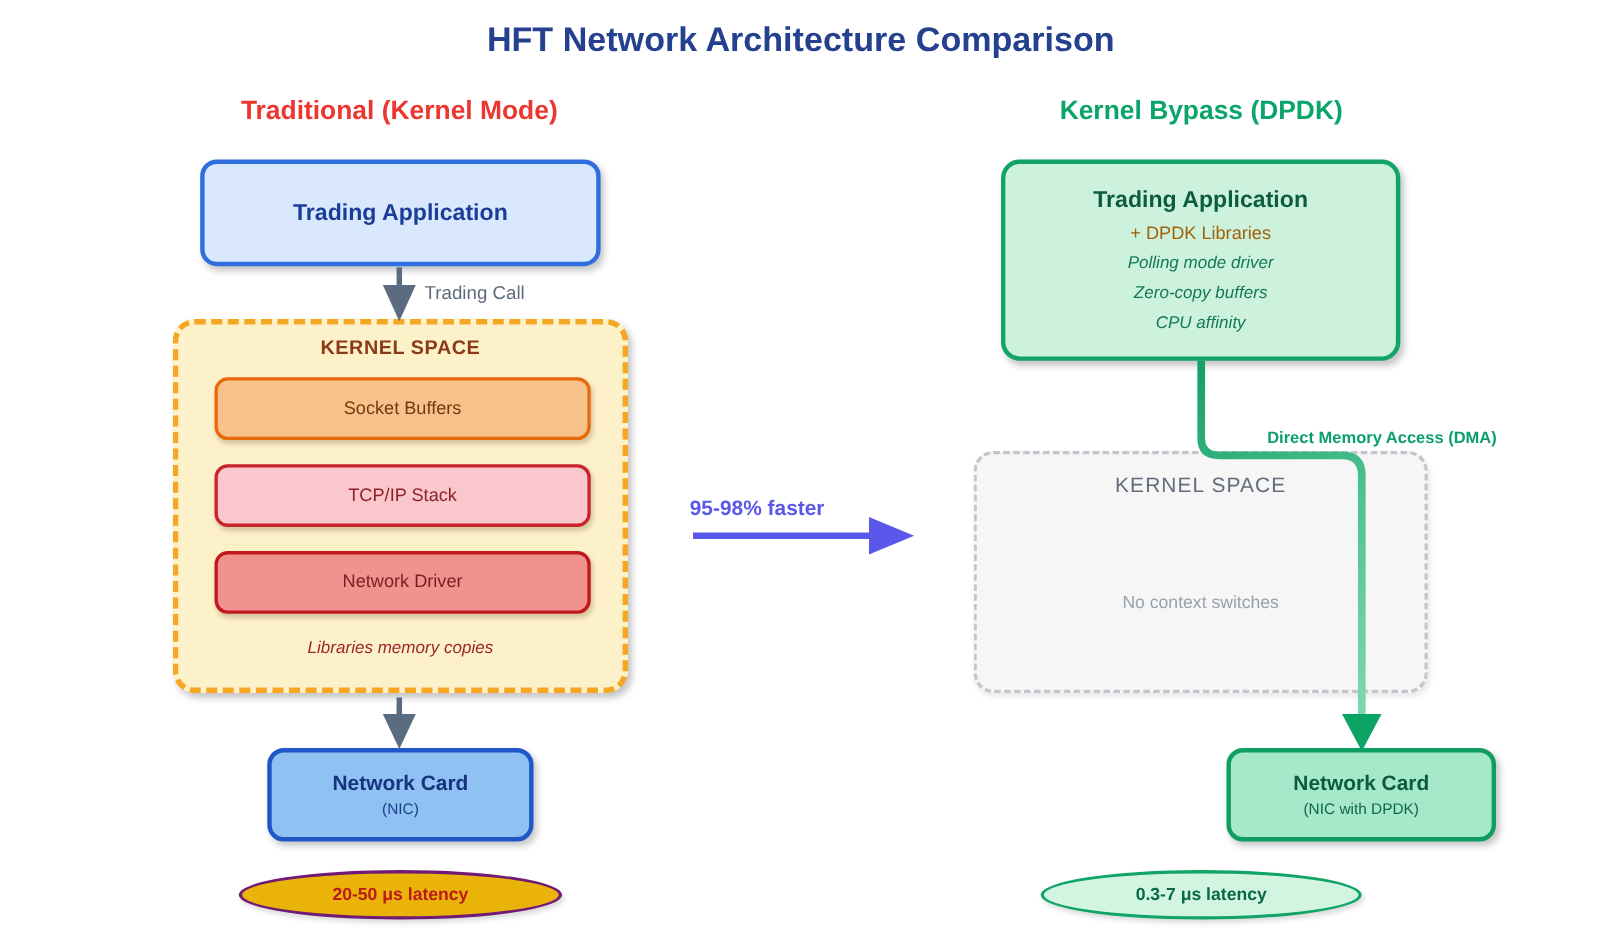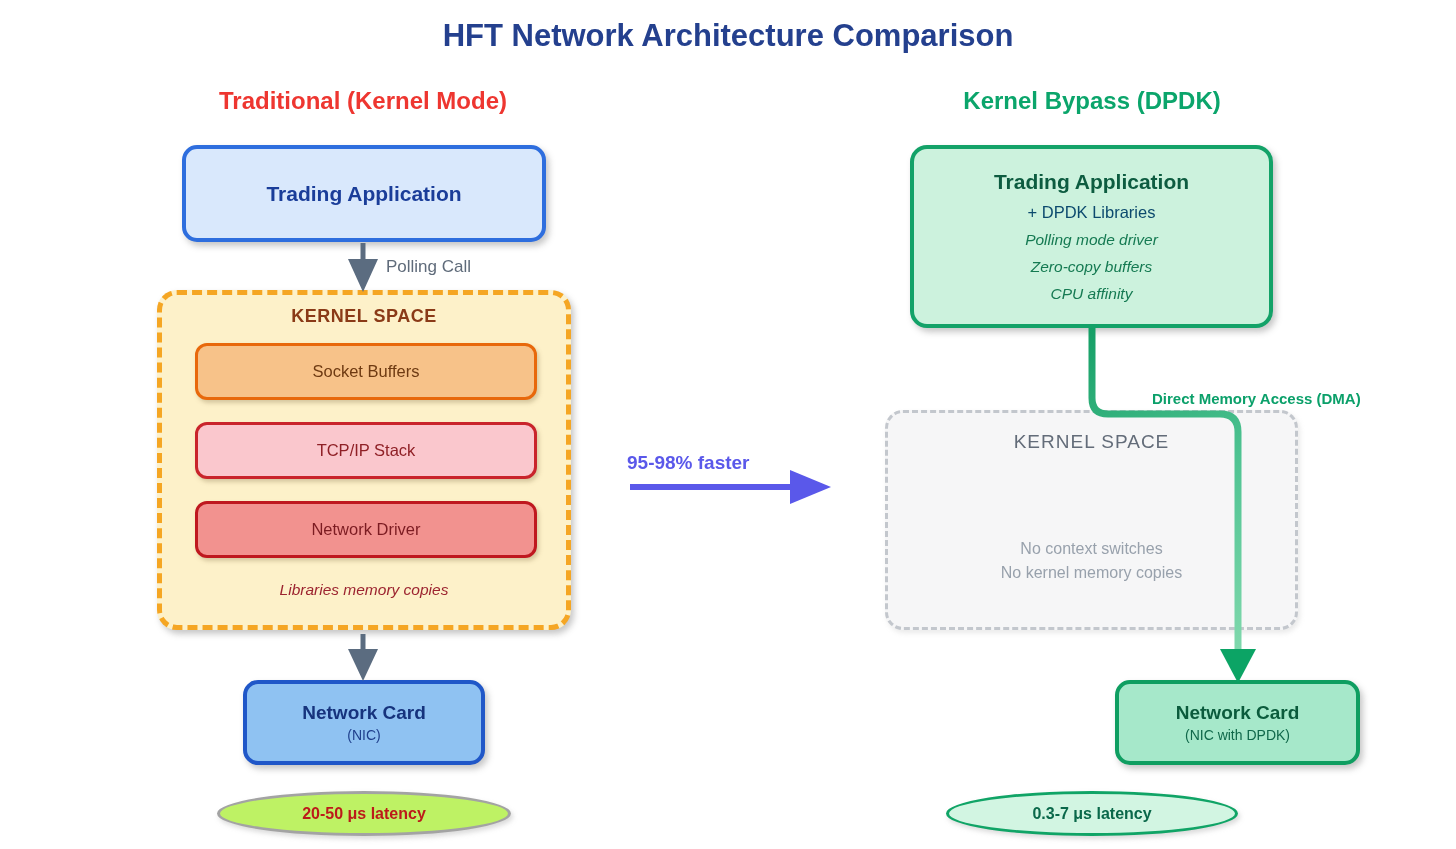--- a/index.html
+++ b/index.html
@@ -66,41 +66,41 @@
   .nic-left .sub   { font-size: 14px; color: #1f3f8c; }
 
   .ellipse {
     position: absolute; border-radius: 50%;
     display: flex; align-items: center; justify-content: center;
     font-size: 16px; font-weight: bold;
     box-shadow: 2px 3px 5px rgba(150,150,150,0.35);
   }
   .ellipse.red {
     left: 217px; top: 791px; width: 294px; height: 45px;
-    background: #bef264; border: 3px solid #a3a3a3; color: #bc1a1a;
+    background: #eab308; border: 3px solid #701a75; color: #bc1a1a;
   }
   .ellipse.green {
     left: 946px; top: 791px; width: 292px; height: 45px;
     background: #d2f5e2; border: 3px solid #10a466; color: #0a684a;
   }
 
   
   .faster-label {
     position: absolute; left: 627px; top: 452px; width: 200px; text-align: left;
     font-size: 19px; font-weight: bold; color: #5a58ea;
   }
 
   
   .ta-right {
     left: 910px; top: 145px; width: 363px; height: 183px;
     background: #ccf2dd; border: 4px solid #13a268; border-radius: 17px;
     display: flex; flex-direction: column; align-items: center; justify-content: center; gap: 9px;
   }
   .ta-right .title { font-size: 21px; font-weight: bold; color: #0d5c40; }
-  .ta-right .line  { font-size: 16.5px; color: #0c4a6e; }
+  .ta-right .line  { font-size: 16.5px; color: #a16207; }
   .ta-right .line.it { font-size: 15.5px; font-style: italic; color: #157a52; }
 
   .dma-label {
     position: absolute; left: 1152px; top: 390px; width: 222px; 
     font-size: 15px; font-weight: bold; color: #0ba06a;
   }
 
   .kernel-right {
     left: 885px; top: 410px; width: 413px; height: 220px;
     background: #f6f6f7; border: 3px dashed #c3c7cd; border-radius: 18px;
@@ -136,21 +136,21 @@
 
   <div class="page-title">HFT Network Architecture Comparison</div>
 
   <div class="col-heading left">Traditional (Kernel Mode)</div>
   <div class="col-heading right">Kernel Bypass (DPDK)</div>
 
   <div class="box ta-left">
     <div class="title">Trading Application</div>
   </div>
 
-  <div class="syscall-label">Polling Call</div>
+  <div class="syscall-label">Trading Call</div>
 
   <div class="box kernel-left">
     <div class="k-title">KERNEL SPACE</div>
     <div class="layer tcpip">TCP/IP Stack</div>
     <div class="layer socket">Socket Buffers</div>
     <div class="layer driver">Network Driver</div>
     <div class="kernel-note">Libraries memory copies</div>
   </div>
 
   <div class="box nic-left">
@@ -169,21 +169,20 @@
     <div class="line it">Zero-copy buffers</div>
     <div class="line it">CPU affinity</div>
   </div>
 
   <div class="dma-label">Direct Memory Access (DMA)</div>
 
   <div class="box kernel-right">
     <div class="k-title">KERNEL SPACE</div>
     <div class="b-lines">
       <div>No context switches</div>
-      <div>No kernel memory copies</div>
     </div>
   </div>
 
   <div class="box nic-right">
     <div class="title">Network Card</div>
     <div class="sub">(NIC with DPDK)</div>
   </div>
 
   <div class="ellipse green">0.3-7 μs latency</div>
 

